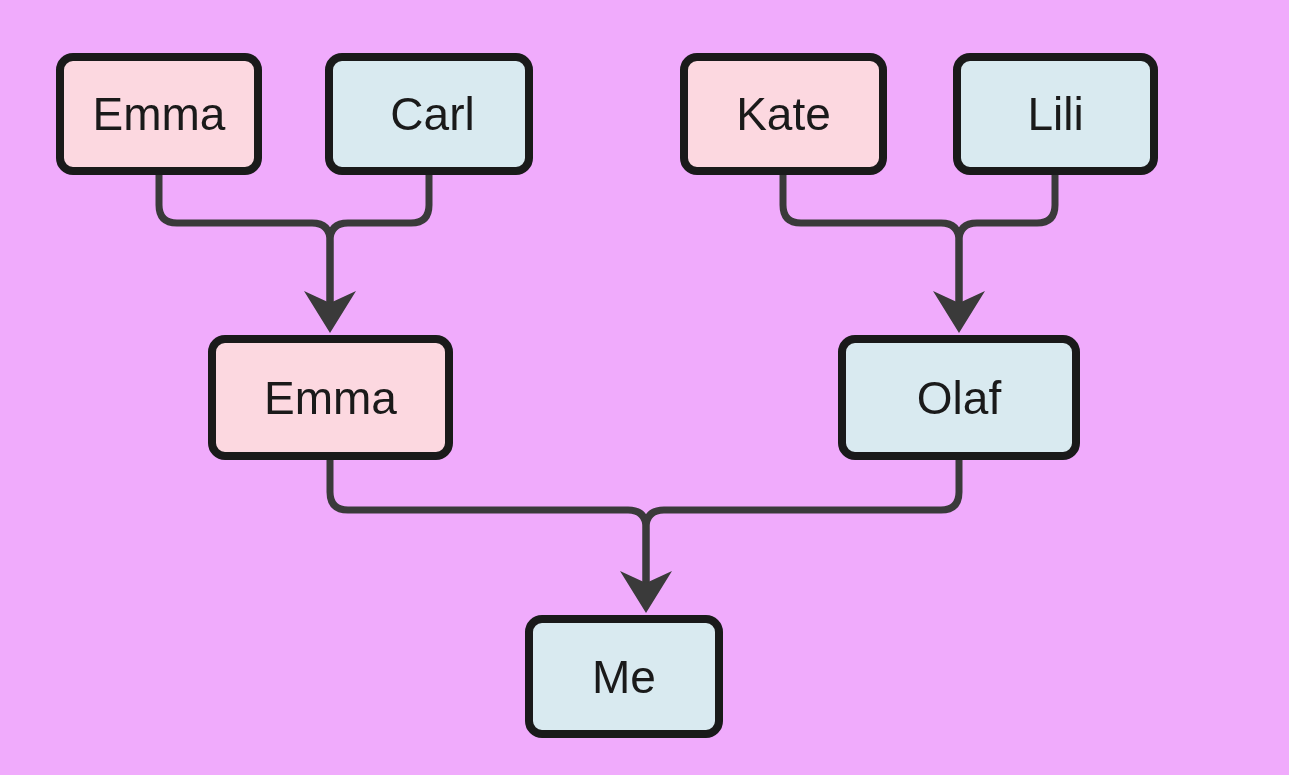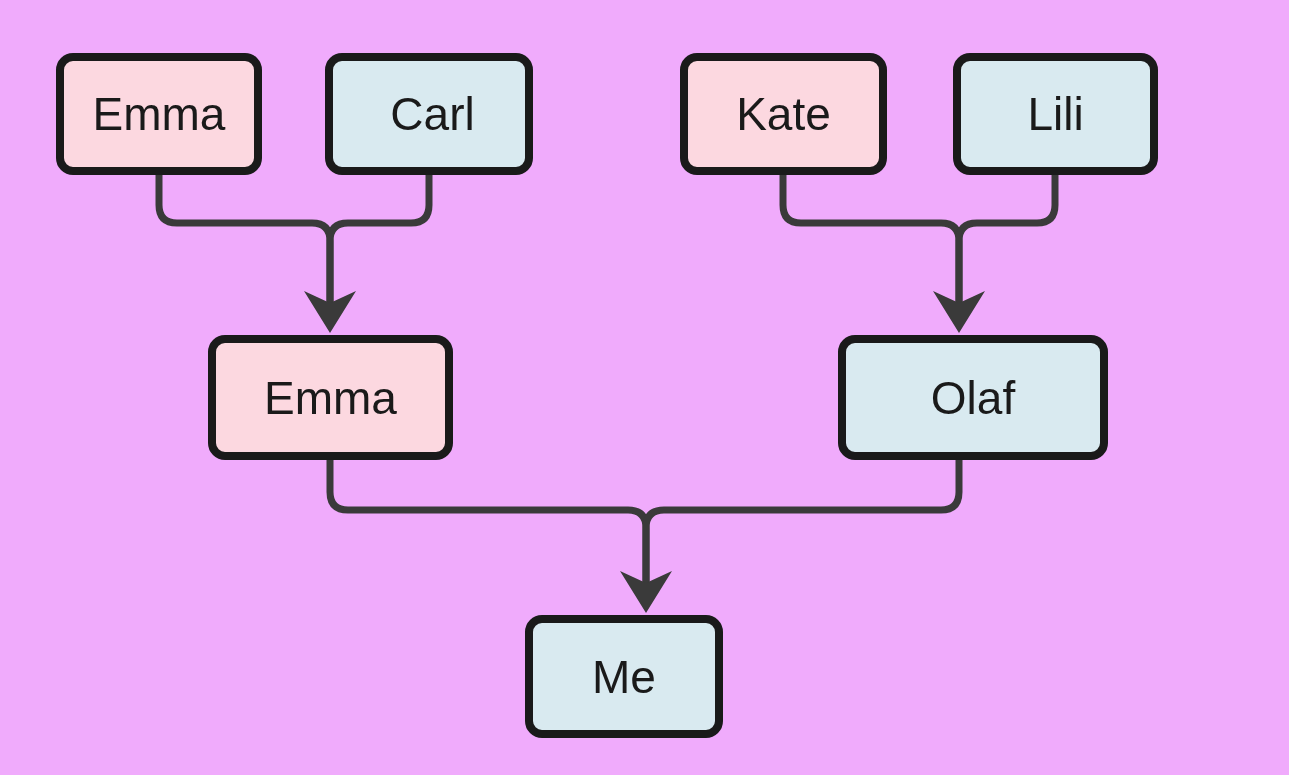--- a/index.html
+++ b/index.html
@@ -85,21 +85,21 @@
   </div>
 
   <div class="node male" style="left:953px; top:53px;  width:205px; height:122px;">
     <span>Lili</span>
   </div>
 
   <div class="node female" style="left:208px; top:335px; width:245px; height:125px;">
     <span>Emma</span>
   </div>
 
-  <div class="node male" style="left:838px; top:335px; width:270px; height:125px;">
+  <div class="node male" style="left:838px; top:335px; width:242px; height:125px;">
     <span>Olaf</span>
   </div>
 
   <div class="node male" style="left:525px; top:615px; width:198px; height:123px;">
     <span>Me</span>
   </div>
 
 </div>
 
 </body></html>

